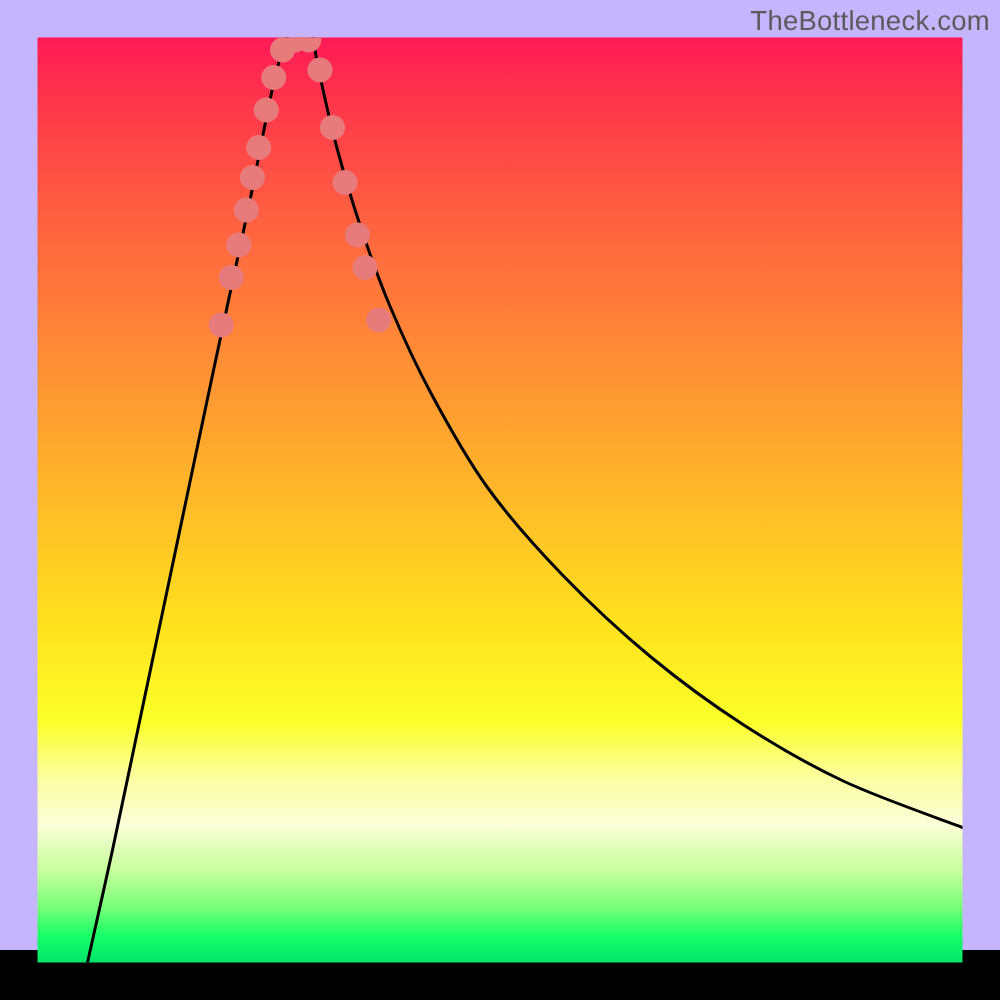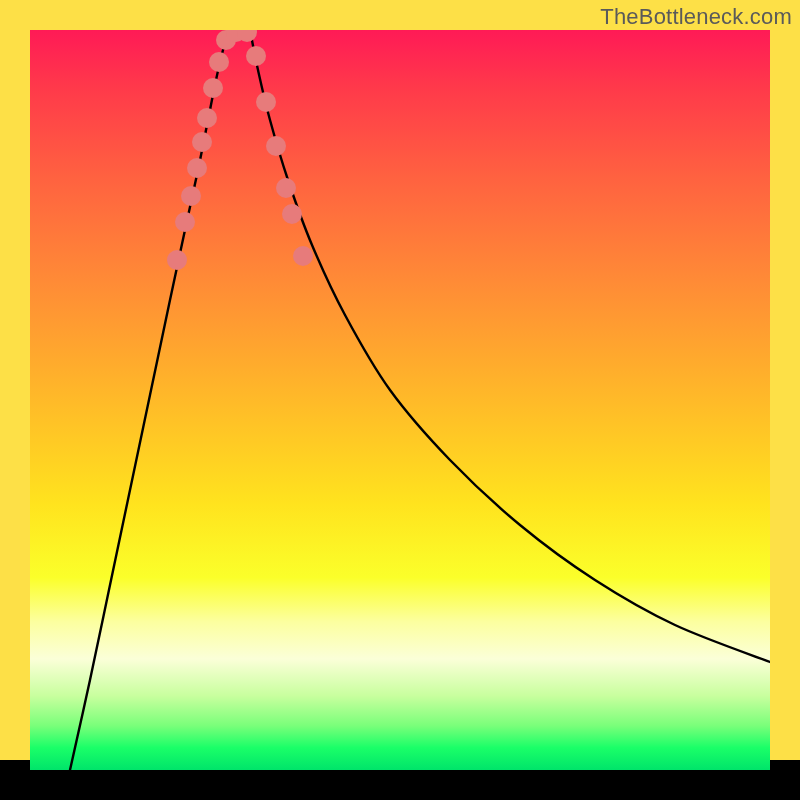--- a/index.html
+++ b/index.html
@@ -10,21 +10,21 @@
     overflow: hidden;
     background: #000;
     font-family: Arial, Helvetica, sans-serif;
   }
   .frame {
     position: absolute;
     top: 0;
     left: 0;
     width: 800px;
     height: 760px;
-    background: #fde047;
+    background: #c4b5fd;
   }
   .plot-area {
     position: absolute;
     top: 30px;
     left: 30px;
     width: 740px;
     height: 740px;
     background: linear-gradient(to bottom,
       #ff1a56 0%,
       #ff3a4a 8%,

